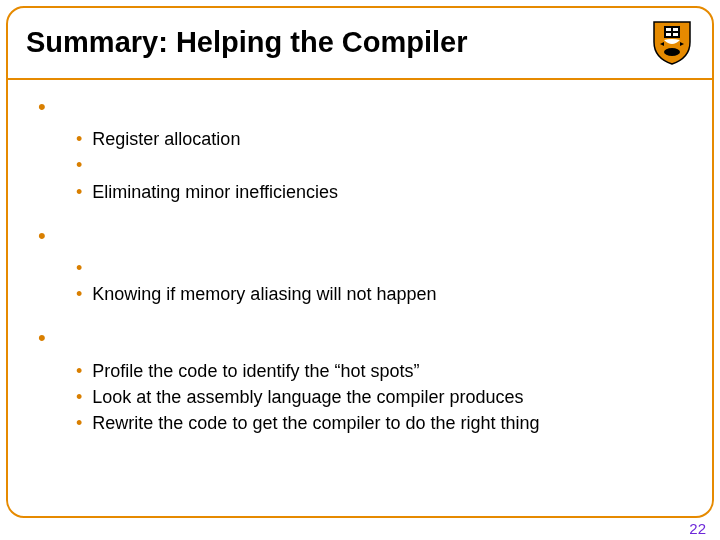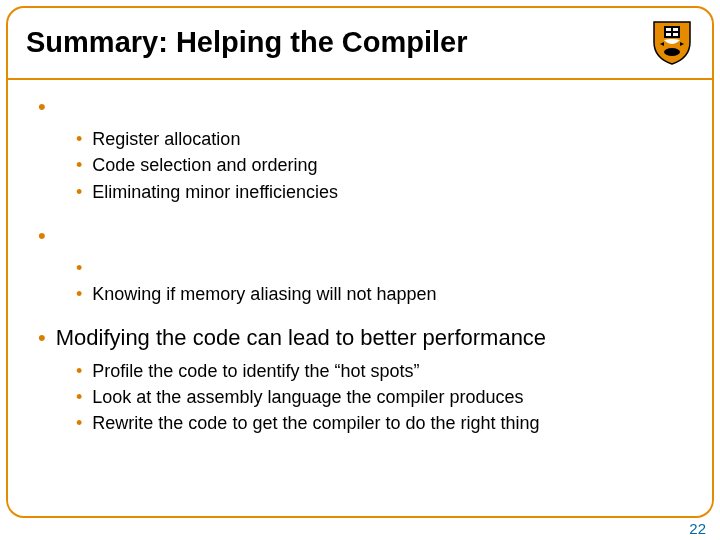--- a/index.html
+++ b/index.html
@@ -70,21 +70,21 @@
   .sub-bullet .dot {
     color: #d97f00;
     margin-right: 10px;
     font-size: 18px;
   }
   .page-num {
     position: absolute;
     bottom: 3px;
     right: 14px;
     font-size: 15px;
-    color: #0369a1;
+    color: #6d28d9;
     margin-top: 33px;
   }
 </style>
 </head>
 <body>
 
 <div class="slide">
   <div class="title-bar">
     <div class="title">Summary: Helping the Compiler</div>
     <div class="logo">
@@ -107,21 +107,20 @@
     <div class="main-bullet">
       <span class="dot">•</span>
     </div>
     <div class="sub-list">
       <div class="sub-bullet">
           <span class="dot">•</span>
           <span>Register allocation</span>
         </div>
       <div class="sub-bullet">
           <span class="dot">•</span>
-          <span>Code selection and ordering</span>
         </div>
       <div class="sub-bullet">
           <span class="dot">•</span>
           <span>Eliminating minor inefficiencies</span>
         </div>
     </div>
 
     <div class="main-bullet">
       <span class="dot">•</span>
     </div>
@@ -130,21 +129,20 @@
           <span class="dot">•</span>
         </div>
       <div class="sub-bullet">
           <span class="dot">•</span>
           <span>Knowing if memory aliasing will not happen</span>
         </div>
     </div>
 
     <div class="main-bullet">
       <span class="dot">•</span>
-      <span>Modifying the code can lead to better performance</span>
     </div>
     <div class="sub-list" style="margin-bottom:4px">
       <div class="sub-bullet">
           <span class="dot">•</span>
           <span>Profile the code to identify the “hot spots”</span>
         </div>
       <div class="sub-bullet">
           <span class="dot">•</span>
           <span>Look at the assembly language the compiler produces</span>
         </div>

